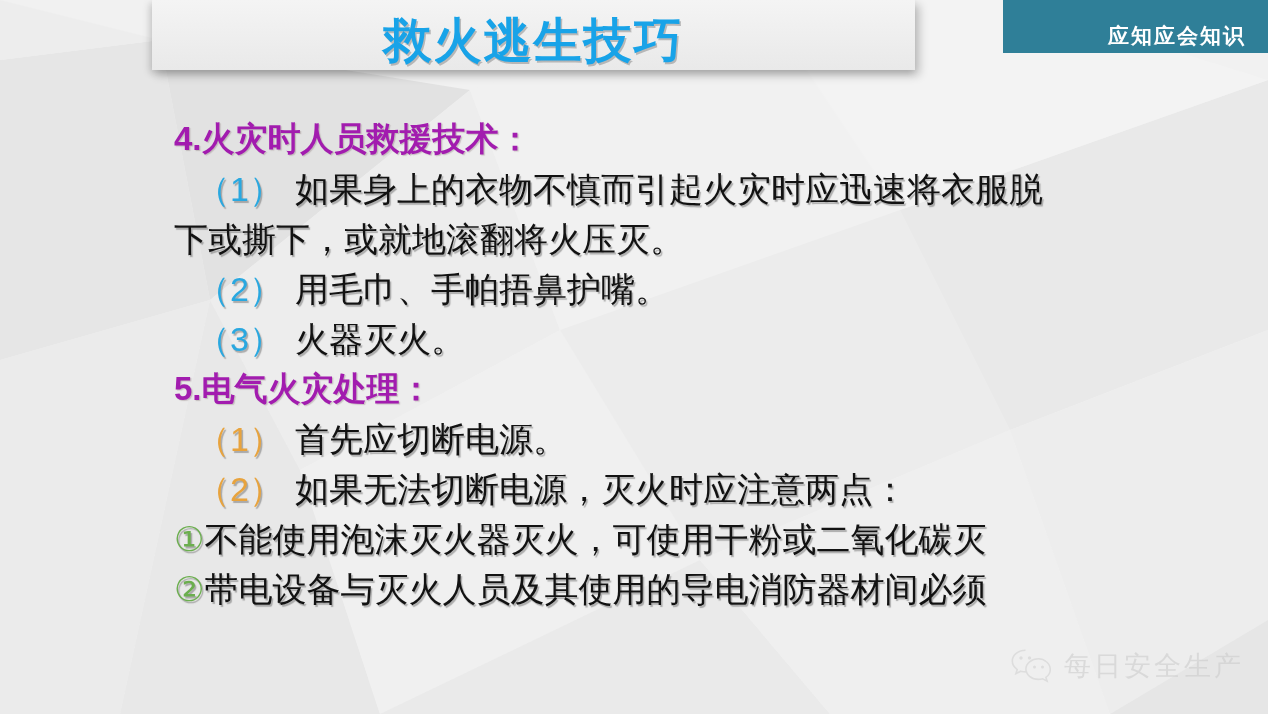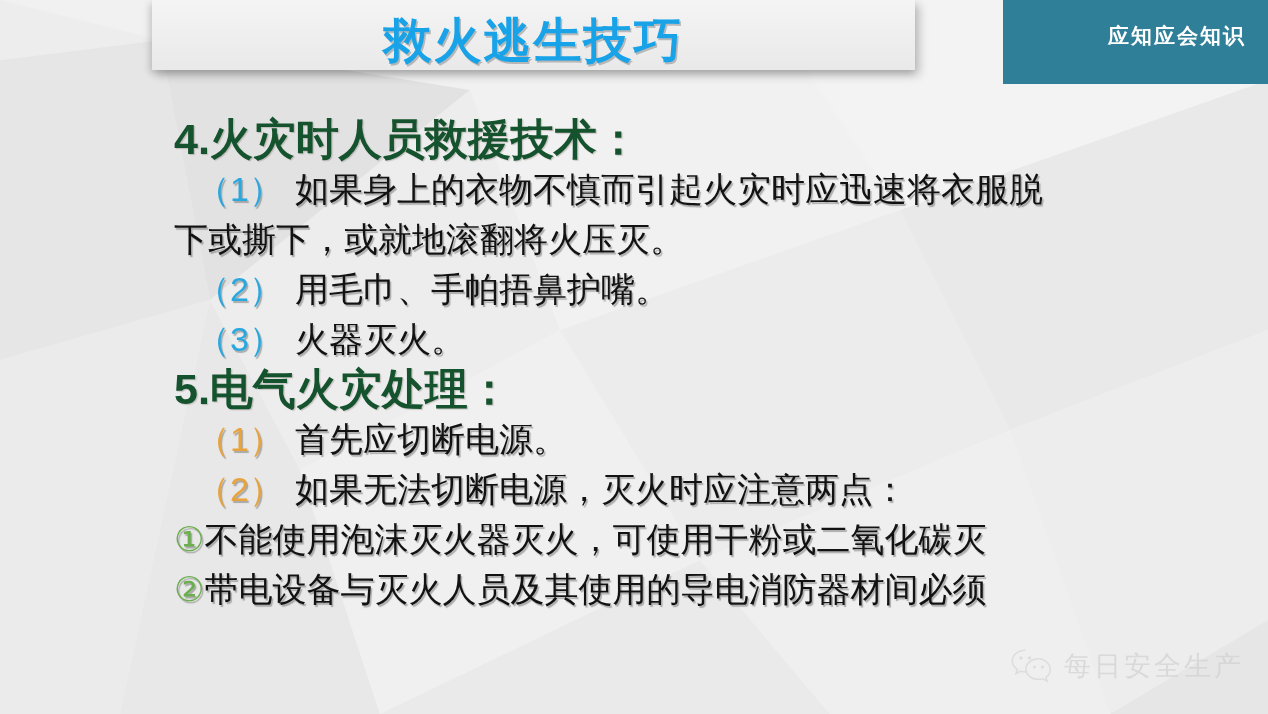--- a/index.html
+++ b/index.html
@@ -55,21 +55,21 @@
     text-shadow: 1.5px 1.5px 0 rgba(120,120,120,0.45);
     white-space: nowrap;
   }
 
   
   #corner-badge {
     position: absolute;
     left: 1003px;
     top: 0px;
     width: 265px;
-    height: 84px;
+    height: 53px;
     background: #2F7F98;
     z-index: 3;
   }
   #corner-badge-text {
     position: absolute;
     right: 22px;
     top: 22px;
     font-size: 21px;
     font-weight: bold;
     color: #ffffff;
@@ -87,22 +87,22 @@
   }
   .line {
     white-space: nowrap;
     line-height: 50px;
     height: 50px;
     font-size: 34px;
     color: #121212;
     text-shadow: 1.5px 1.5px 1px rgba(90,90,90,0.45);
   }
   .line.heading {
-    color: #14532d;
-    font-size: 43px;
+    color: #a21caf;
+    font-size: 33px;
     font-weight: bold;
     text-shadow: 1.2px 1.2px 1px rgba(130,110,110,0.35);
   }
   .line.indent {
     padding-left: 22px;
   }
   .marker-blue   { color: #29A8E0; }
   .marker-orange { color: #E8A33D; }
   .marker-green  { color: #6BAE4E; }
   .gap { display: inline-block; width: 12px; }

